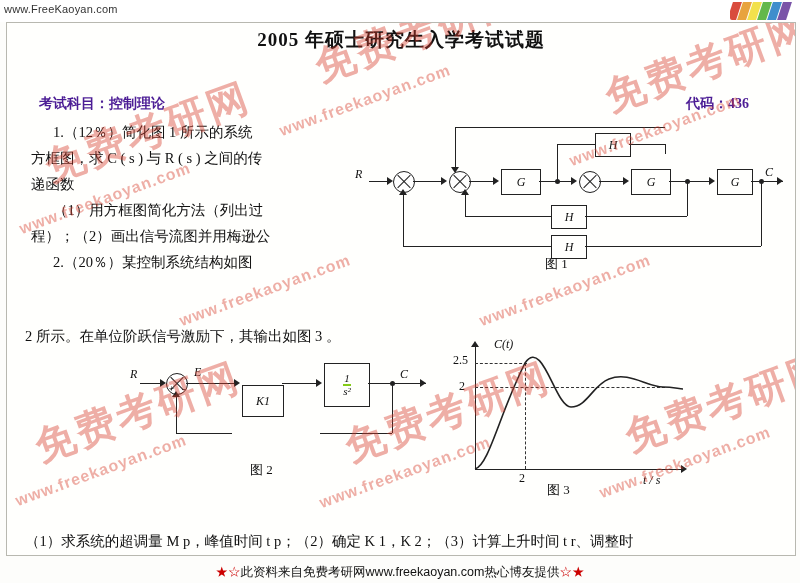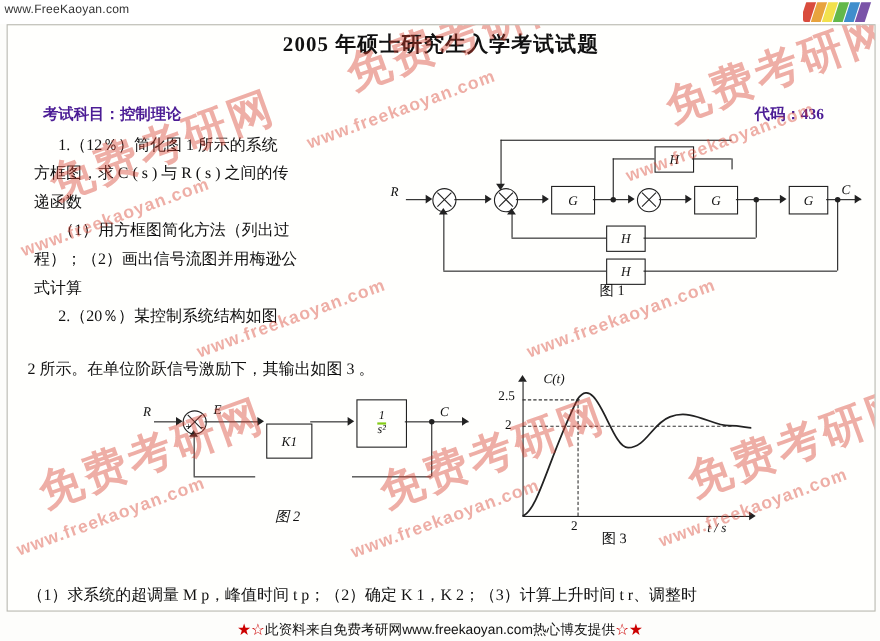--- a/index.html
+++ b/index.html
@@ -254,21 +254,20 @@
       <span>考试科目：控制理论</span>
       <span class="code">代码：436</span>
     </div>
 
     <div class="textcol">
       <p class="indent1">1.（12％）简化图 1 所示的系统</p>
       <p>方框图，求 C ( s ) 与 R ( s ) 之间的传</p>
       <p>递函数</p>
       <p class="indent2">（1）用方框图简化方法（列出过</p>
       <p>程）；（2）画出信号流图并用梅逊公</p>
-      <p>式计算</p>
       <p class="indent2">2.（20％）某控制系统结构如图</p>
     </div>
 
     <div class="wideline">2 所示。在单位阶跃信号激励下，其输出如图 3 。</div>
 
     <div class="bottomlines">
       <p>（1）求系统的超调量 M p，峰值时间 t p；（2）确定 K 1，K 2；（3）计算上升时间 t r、调整时</p>
 
     </div>
 
@@ -360,21 +359,21 @@
       <div class="lbl" style="left:298px; top:14px;">C</div>
 
       <div class="node" style="left:288px; top:28px;"></div>
       <div class="ln v" style="left:290px; top:30px; height:50px;"></div>
       <div class="ln h" style="left:218px; top:80px; width:72px;"></div>
 
       <div class="ln h" style="left:74px; top:80px; width:56px;"></div>
       <div class="ln v" style="left:74px; top:42px; height:38px;"></div>
       <div class="arrow-up" style="left:70px; top:38px;"></div>
 
-      <div class="cap" style="left:148px; top:108px;font-style:italic;">图 2</div>
+      <div class="cap" style="left:148px; top:108px;">图 2</div>
     </div>
 
     <div class="fig3">
       <div class="ln v" style="left:28px; top:6px; height:122px;"></div>
       <div class="arrow-up" style="left:24px; top:0px;"></div>
       <div class="ln h" style="left:28px; top:128px; width:208px;"></div>
       <div class="arrow" style="left:234px; top:124px;"></div>
 
       <div class="lbl" style="left:47px; top:-4px;">C(t)</div>
       <div class="lbl" style="left:196px; top:132px;">t / s</div>

